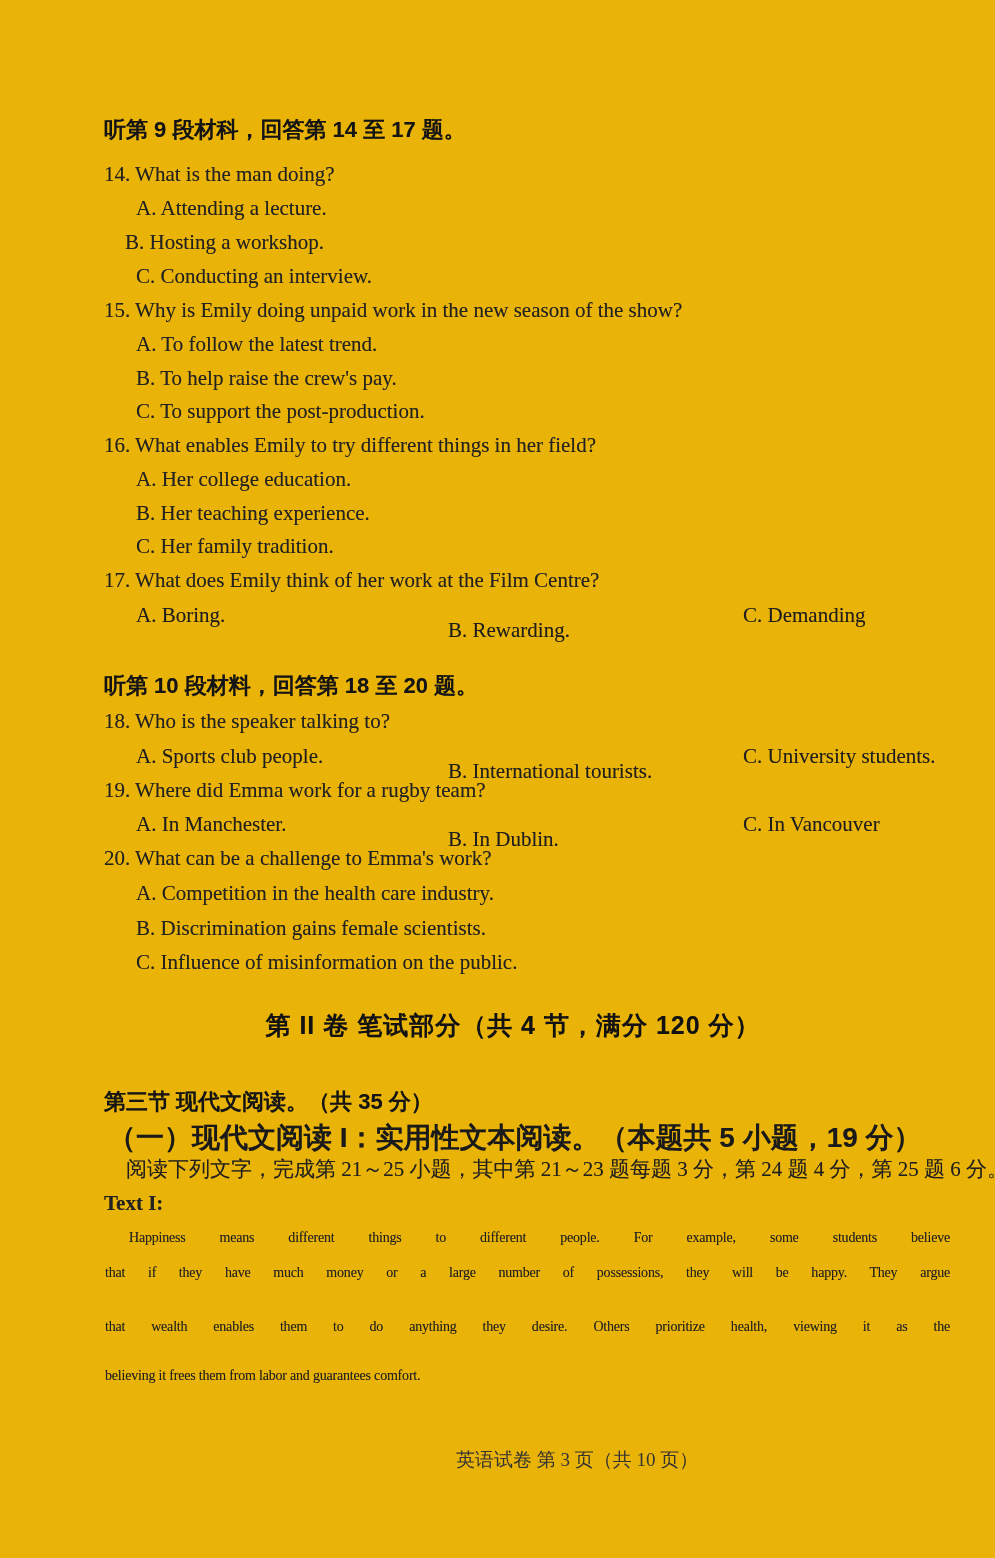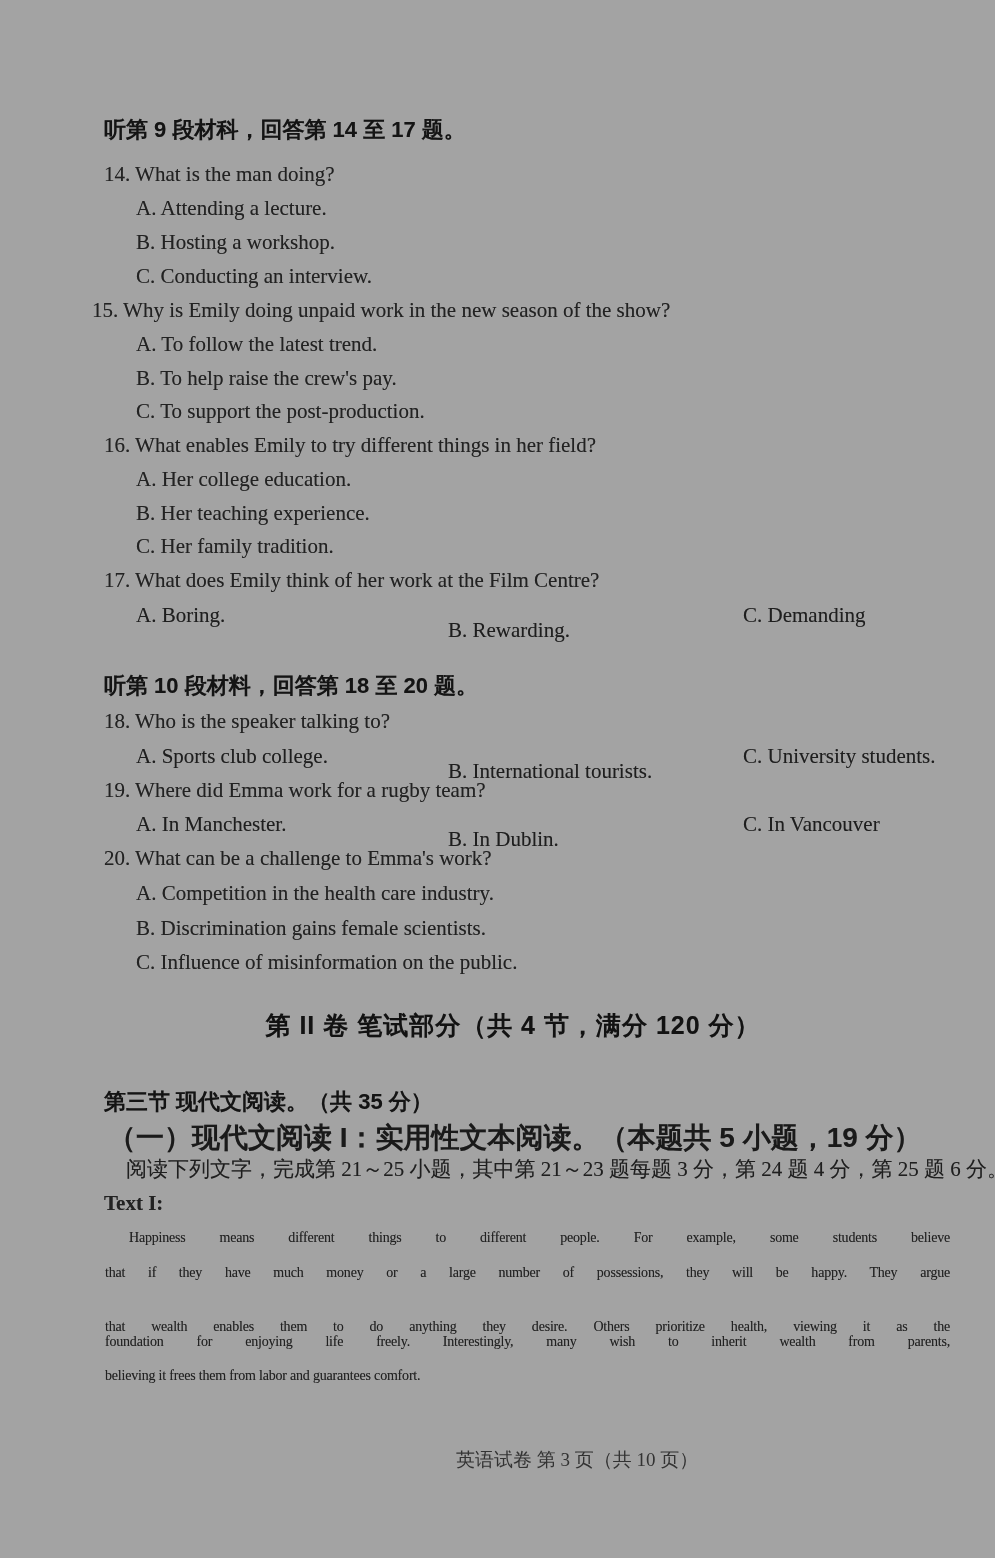--- a/index.html
+++ b/index.html
@@ -3,21 +3,21 @@
 <meta charset="utf-8">
 <style>
   html, body { margin: 0; padding: 0; }
   body {
     width: 995px; height: 1558px;
     background: #ecetheir; 
   }
   .page {
     position: relative;
     width: 995px; height: 1558px;
-    background: #a3a3a3;
+    background: #eab308;
     overflow: hidden;
     font-family: "Liberation Serif", serif;
     color: #1e1e1e;
   }
   .ln {
     position: absolute;
     white-space: nowrap;
     font-size: 21px;
     line-height: 27px;
     color: #222;
@@ -86,45 +86,45 @@
 </style>
 </head>
 <body>
 
 <div class="page">
 
   <div class="ln cn-bold" style="left:104px; top:116px;">听第 9 段材科，回答第 14 至 17 题。</div>
 
   <div class="ln" style="left:104px; top:161px;">14. What is the man doing?</div>
   <div class="ln" style="left:136px; top:195px;">A. Attending a lecture.</div>
-  <div class="ln" style="left:136px; top:229px;">B. Hosting a workshop.</div>
+  <div class="ln" style="left:125px; top:229px;">B. Hosting a workshop.</div>
   <div class="ln" style="left:136px; top:263px;">C. Conducting an interview.</div>
 
-  <div class="ln" style="left:92px; top:297px;">15. Why is Emily doing unpaid work in the new season of the show?</div>
+  <div class="ln" style="left:104px; top:297px;">15. Why is Emily doing unpaid work in the new season of the show?</div>
   <div class="ln" style="left:136px; top:331px;">A. To follow the latest trend.</div>
   <div class="ln" style="left:136px; top:365px;">B. To help raise the crew's pay.</div>
   <div class="ln" style="left:136px; top:398px;">C. To support the post-production.</div>
 
   <div class="ln" style="left:104px; top:432px;">16. What enables Emily to try different things in her field?</div>
   <div class="ln" style="left:136px; top:466px;">A. Her college education.</div>
   <div class="ln" style="left:136px; top:500px;">B. Her teaching experience.</div>
   <div class="ln" style="left:136px; top:533px;">C. Her family tradition.</div>
 
   <div class="ln" style="left:104px; top:567px;">17. What does Emily think of her work at the Film Centre?</div>
   <div class="opt-row" style="left:136px; top:602px;">
     <span class="opt-col-a">A. Boring.</span>
     <span class="opt-col-b">B. Rewarding.</span>
     <span class="opt-col-c">C. Demanding</span>
   </div>
 
   <div class="ln cn-bold" style="left:104px; top:672px;">听第 10 段材料，回答第 18 至 20 题。</div>
 
   <div class="ln" style="left:104px; top:708px;">18. Who is the speaker talking to?</div>
   <div class="opt-row" style="left:136px; top:743px;">
-    <span class="opt-col-a">A. Sports club college.</span>
+    <span class="opt-col-a">A. Sports club people.</span>
     <span class="opt-col-b">B. International tourists.</span>
     <span class="opt-col-c">C. University students.</span>
   </div>
 
   <div class="ln" style="left:104px; top:777px;">19. Where did Emma work for a rugby team?</div>
   <div class="opt-row" style="left:136px; top:811px;">
     <span class="opt-col-a">A. In Manchester.</span>
     <span class="opt-col-b">B. In Dublin.</span>
     <span class="opt-col-c">C. In Vancouver</span>
   </div>
@@ -140,19 +140,18 @@
 
   <div class="ln cn-medium" style="left:108px; top:1124px;">（一）现代文阅读 I：实用性文本阅读。（本题共 5 小题，19 分）</div>
 
   <div class="ln cn-regular" style="left:126px; top:1156px;">阅读下列文字，完成第 21～25 小题，其中第 21～23 题每题 3 分，第 24 题 4 分，第 25 题 6 分。</div>
 
   <div class="ln bold-serif" style="left:104px; top:1190px;">Text I:</div>
 
   <div class="jline indent" style="top:1224px;">Happiness means different things to different people. For example, some students believe</div>
   <div class="jline" style="top:1259px;">that if they have much money or a large number of possessions, they will be happy. They argue</div>
   <div class="jline" style="top:1293px;margin-top:20px;">that wealth enables them to do anything they desire. Others prioritize health, viewing it as the</div>
-  <div class="jline" style="top:1328px;">foundation for enjoying life freely. Interestingly, many wish to inherit wealth from parents,</div>
   <div class="jline no-just" style="top:1362px;">believing it frees them from labor and guarantees comfort.</div>
 
 
   <div class="footer" style="left:551px; top:1447px;">英语试卷 第 3 页（共 10 页）</div>
 
 </div>
 
 </body></html>

